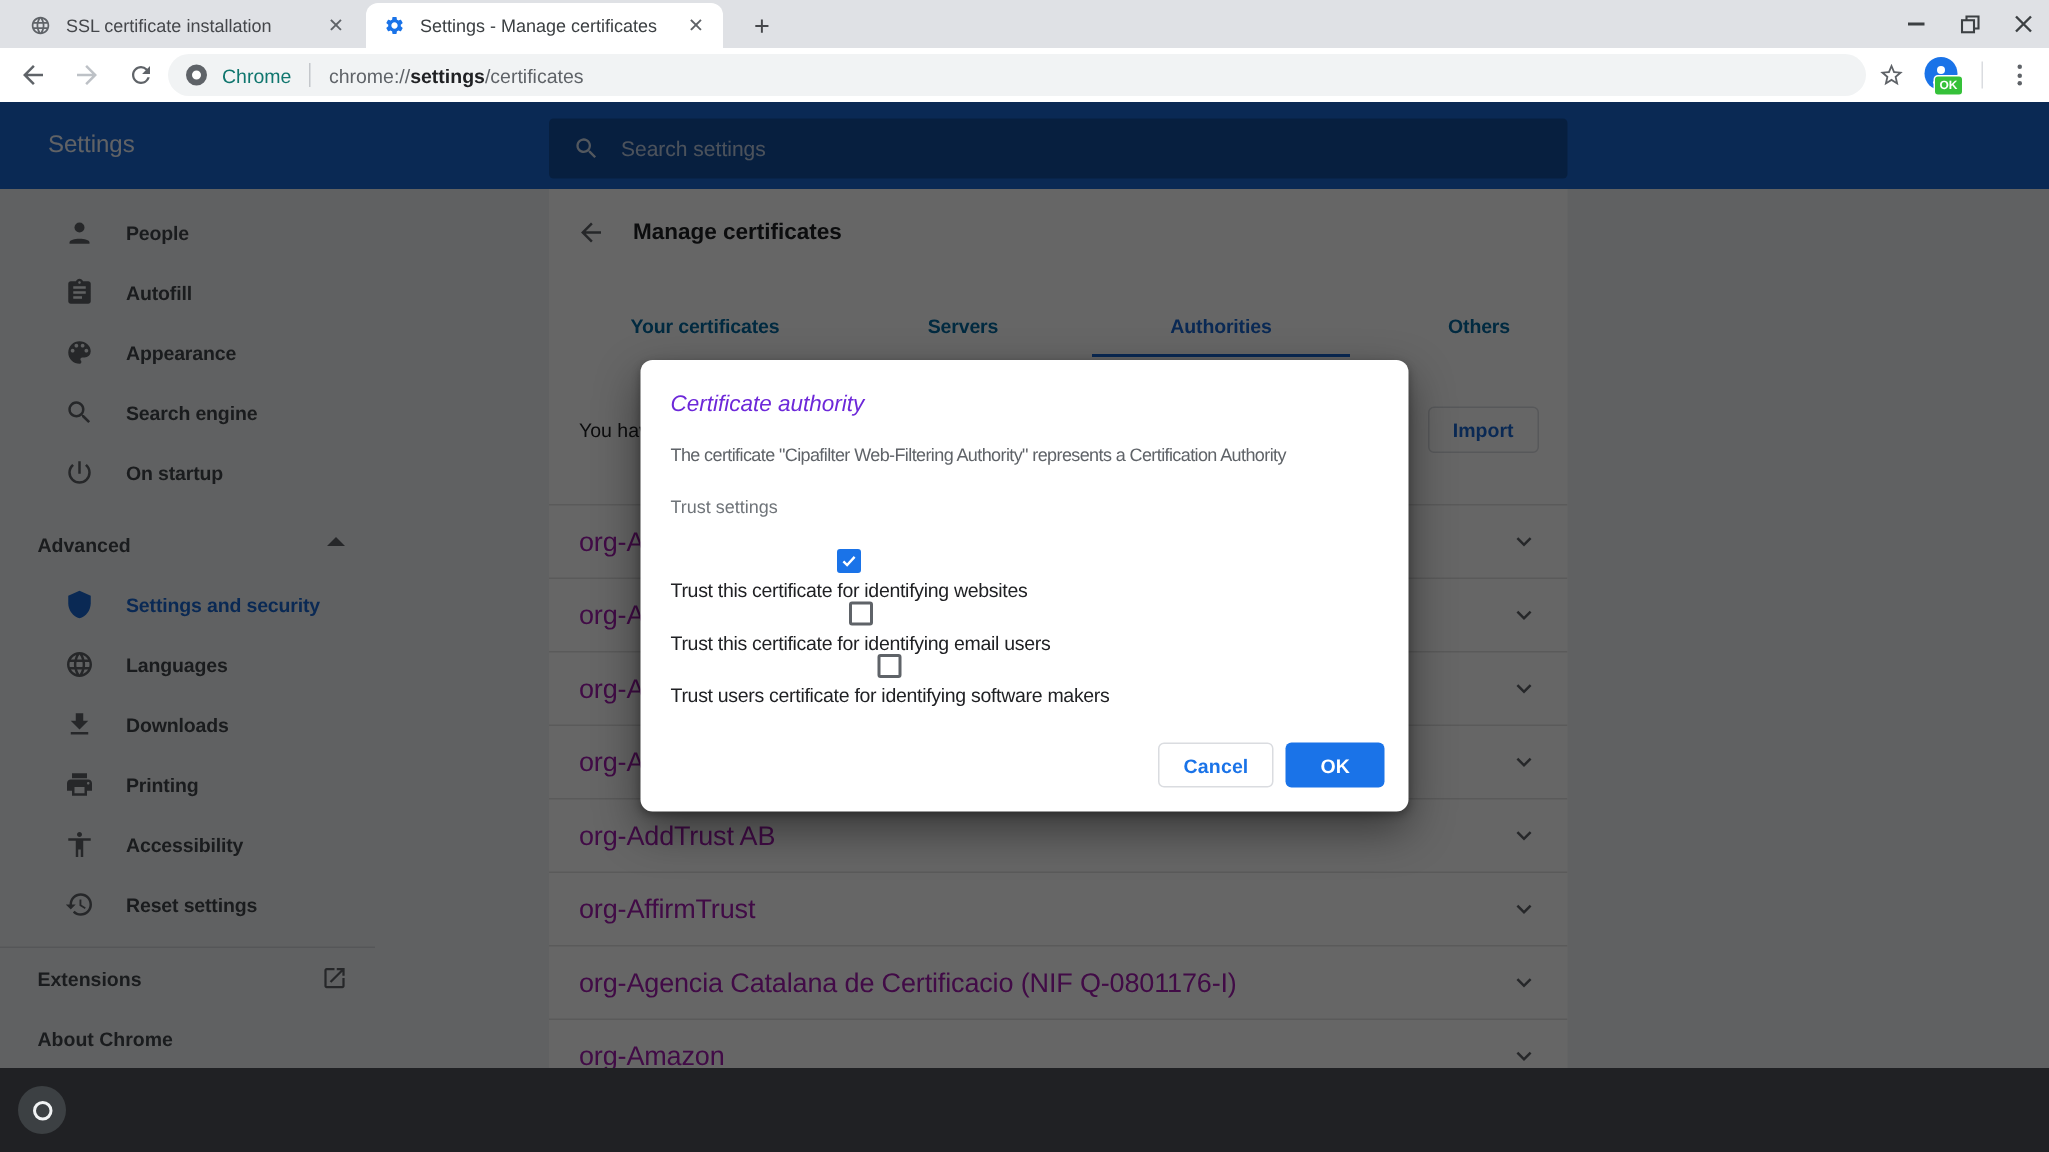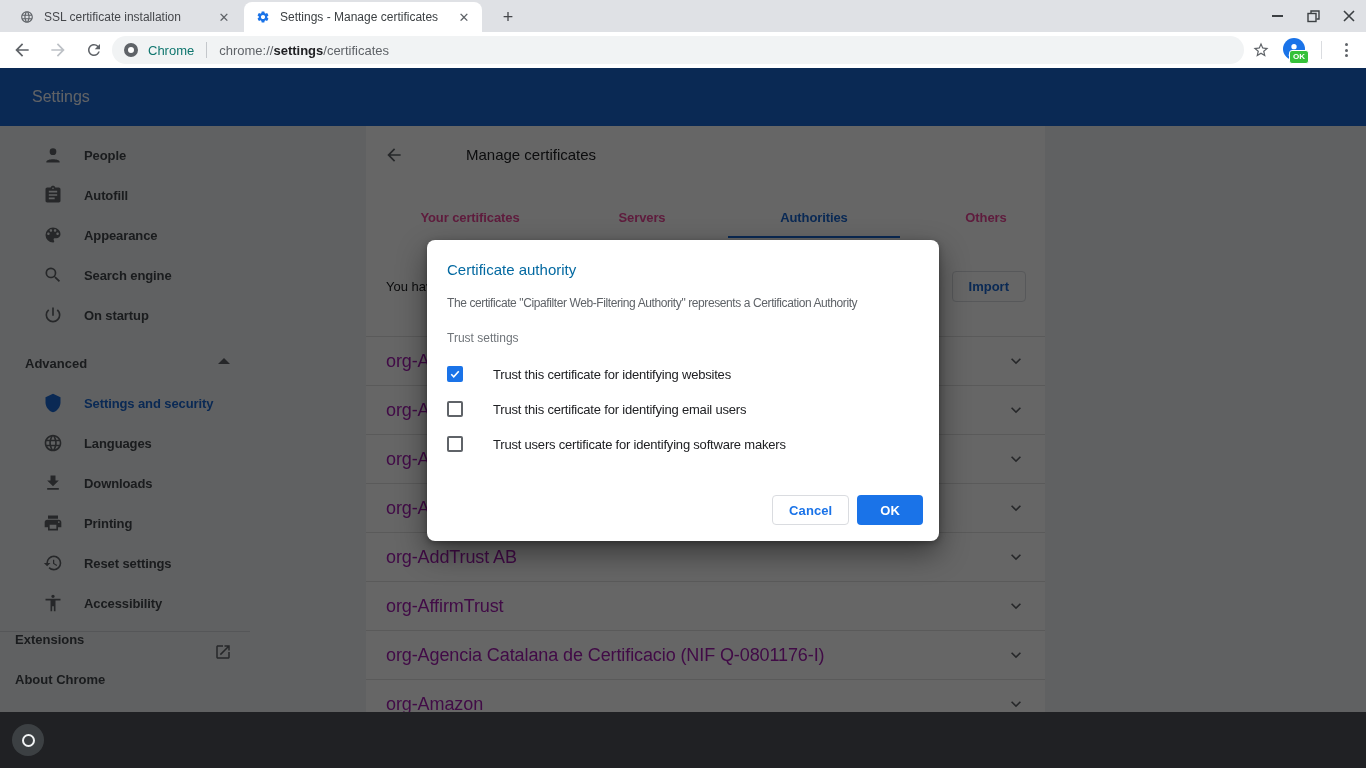--- a/index.html
+++ b/index.html
@@ -53,47 +53,47 @@
   
   .sidebar { position:absolute; left:0; top:0; width:250px; padding-top:9px; }
   .side-item { height:40px; display:flex; align-items:center; padding-left:43px; }
   .side-item .icon { width:20px; height:20px; color:#5f6368; margin-right:21px; }
   .side-item .label { font-size:13px; font-weight:700; color:#42464b; letter-spacing:-0.1px; }
   .side-item.selected .icon, .side-item.selected .label { color:#1967d2; }
   .advanced-row { position:relative; height:40px; margin-top:8px; display:flex; align-items:center; padding-left:25px; }
   .advanced-row .label { font-size:13px; font-weight:700; color:#42464b; }
   .caret-up { position:absolute; left:218px; top:15px; width:0; height:0; border-left:6px solid transparent; border-right:6px solid transparent; border-bottom:6px solid #5f6368; }
   .side-divider { height:1px; background:#d5d8dc; margin-top:8px; }
-  .footer-item { position:relative; height:40px; display:flex; align-items:flex-start; padding-left:15px; }
+  .footer-item { position:relative; height:40px; display:flex; align-items:center; padding-left:25px; }
   .footer-item:first-of-type { margin-top:8px; }
   .footer-item .label { font-size:13px; font-weight:700; color:#42464b; }
   .ext-icon { position:absolute; left:214px; top:11px; color:#5f6368; }
 
   
   .card { position:absolute; left:366px; top:0; width:679px; height:586px; background:#fff; }
   .card-back { position:absolute; left:18px; top:19px; width:20px; height:20px; color:#5f6368; }
-  .card-title { position:absolute; left:56px; top:0; line-height:58px; font-size:15px; font-weight:400; color:#202124;margin-left:44px; }
+  .card-title { position:absolute; left:56px; top:0; line-height:58px; font-size:15px; font-weight:700; color:#202124; }
   .cert-tabs { position:absolute; left:18px; top:74px; height:38px; display:flex; }
-  .cert-tab { width:172px; text-align:center; line-height:36px; font-size:13px; font-weight:700; color:#ec4899; letter-spacing:-0.1px; }
+  .cert-tab { width:172px; text-align:center; line-height:36px; font-size:13px; font-weight:700; color:#0369a1; letter-spacing:-0.1px; }
   .cert-tab.active { color:#1967d2; border-bottom:2px solid #1967d2; }
   .intro-row { position:absolute; left:20px; right:19px; top:145px; height:31px; display:flex; align-items:center; }
   .intro-text { font-size:13px; color:#202124; }
   .import-btn { margin-left:auto; height:31px; padding:0 16px; border:1px solid #dadce0; border-radius:4px; background:#fff; color:#1967d2; font-size:13px; font-weight:700; font-family:inherit; }
   .cert-rows { position:absolute; left:0; right:0; top:210px; bottom:0; overflow:hidden; }
   .cert-row { position:relative; height:49px; border-top:1px solid #e0e0e0; display:flex; align-items:center; padding-left:20px; }
   .cert-row .rname { font-size:18px; color:#a21caf; letter-spacing:-0.1px; }
   .row-chevron { position:absolute; right:19px; top:14px; width:20px; height:20px; color:#5f6368; }
 
   
   .scrim { position:absolute; left:0; top:68px; width:1366px; height:644px; background:rgba(0,0,0,0.6); z-index:40; }
   .dialog { position:absolute; left:427px; top:240px; width:512px; height:301px; background:#fff; border-radius:8px; box-shadow:0 12px 30px rgba(0,0,0,0.45), 0 2px 6px rgba(0,0,0,0.3); z-index:50; }
-  .dlg-title { position:absolute; left:20px; top:21px; font-size:15px; color:#0369a1; }
+  .dlg-title { position:absolute; left:20px; top:21px; font-size:15px; color:#6d28d9;font-style:italic; }
   .dlg-body { position:absolute; left:20px; top:56px; font-size:12px; color:#5f6368; white-space:nowrap; letter-spacing:-0.4px; }
   .dlg-section { position:absolute; left:20px; top:91px; font-size:12px; color:#6f7479; }
-  .cb-row { position:absolute; left:20px; display:flex; align-items:center; gap:30px; }
+  .cb-row { position:absolute; left:20px; display:flex; align-items:center; gap:4px;flex-direction:column; }
   .cb-row.r0 { top:126px; } .cb-row.r1 { top:161px; } .cb-row.r2 { top:196px; }
   .cbox { width:16px; height:16px; border:2px solid #5f6368; border-radius:2px; background:#fff; display:flex; align-items:center; justify-content:center; }
   .cbox svg { display:none; }
   .cbox.checked { border-color:#1a73e8; background:#1a73e8; }
   .cbox.checked svg { display:block; }
   .cb-label { font-size:13px; color:#202124; letter-spacing:-0.2px; }
   .dlg-buttons { position:absolute; top:255px; right:16px; display:flex; gap:8px; }
   .btn { height:30px; border-radius:4px; font-size:13px; font-weight:700; font-family:inherit; letter-spacing:0.1px; }
   .btn-cancel { padding:0 16px; background:#fff; border:1px solid #dadce0; color:#1a73e8; }
   .btn-ok { padding:0 23px; background:#1a73e8; border:none; color:#fff; }
@@ -189,20 +189,28 @@
       <div class="kebab">
           <i></i>
           <i></i>
           <i></i>
         </div>
     </div>
   </div>
 
   <div class="settings-header">
     <div class="settings-title">Settings</div>
+    <div class="search-box">
+      <span class="sicon">
+        <svg width="18" height="18" viewBox="0 0 24 24" fill="currentColor">
+            <path d="M15.5 14h-.79l-.28-.27a6.5 6.5 0 1 0-.7.7l.27.28v.79l5 4.99L20.49 19l-4.99-5zm-6 0A4.5 4.5 0 1 1 14 9.5 4.5 4.5 0 0 1 9.5 14z"></path>
+          </svg>
+      </span>
+      <span class="search-placeholder">Search settings</span>
+    </div>
   </div>
 
   <div class="settings-body">
 
     <div class="sidebar">
       <div class="side-item">
         <span class="icon">
             <svg width="20" height="20" viewBox="0 0 24 24" fill="currentColor">
               <circle cx="12" cy="8" r="4"></circle>
               <path d="M4 20c0-4 16-4 16 0v1H4z"></path>
@@ -276,32 +284,32 @@
         <span class="icon">
             <svg width="20" height="20" viewBox="0 0 24 24" fill="currentColor">
               <path d="M19 8H5c-1.66 0-3 1.34-3 3v6h4v4h12v-4h4v-6c0-1.66-1.34-3-3-3zm-3 11H8v-5h8v5zm3-7c-.55 0-1-.45-1-1s.45-1 1-1 1 .45 1 1-.45 1-1 1zm-1-9H6v4h12V3z"></path>
             </svg>
           </span>
         <span class="label">Printing</span>
       </div>
       <div class="side-item">
         <span class="icon">
             <svg width="20" height="20" viewBox="0 0 24 24" fill="currentColor">
+              <path d="M12 2c1.1 0 2 .9 2 2s-.9 2-2 2-2-.9-2-2 .9-2 2-2zm9 7h-6v13h-2v-6h-2v6H9V9H3V7h18v2z"></path>
+            </svg>
+          </span>
+        <span class="label">Accessibility</span>
+      </div>
+      <div class="side-item">
+        <span class="icon">
+            <svg width="20" height="20" viewBox="0 0 24 24" fill="currentColor">
               <path d="M13 3a9 9 0 0 0-9 9H1l3.89 3.89.07.14L9 12H6c0-3.87 3.13-7 7-7s7 3.13 7 7-3.13 7-7 7c-1.93 0-3.68-.79-4.94-2.06l-1.42 1.42A8.954 8.954 0 0 0 13 21a9 9 0 0 0 0-18zm-1 5v5l4.28 2.54.72-1.21-3.5-2.08V8H12z"></path>
             </svg>
           </span>
         <span class="label">Reset settings</span>
-      </div>
-      <div class="side-item">
-        <span class="icon">
-            <svg width="20" height="20" viewBox="0 0 24 24" fill="currentColor">
-              <path d="M12 2c1.1 0 2 .9 2 2s-.9 2-2 2-2-.9-2-2 .9-2 2-2zm9 7h-6v13h-2v-6h-2v6H9V9H3V7h18v2z"></path>
-            </svg>
-          </span>
-        <span class="label">Accessibility</span>
       </div>
 
       <div class="side-divider"></div>
 
       <div class="footer-item">
         <span class="label">Extensions</span>
         <span class="ext-icon">
             <svg width="18" height="18" viewBox="0 0 24 24" fill="currentColor">
               <path d="M19 19H5V5h7V3H5c-1.11 0-2 .9-2 2v14c0 1.1.89 2 2 2h14c1.1 0 2-.9 2-2v-7h-2v7zM14 3v2h3.59l-9.83 9.83 1.41 1.41L19 6.41V10h2V3h-7z"></path>
             </svg>

